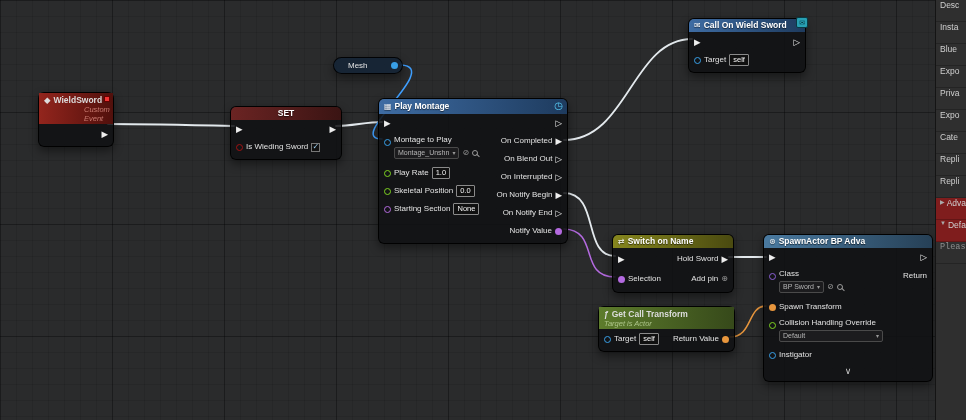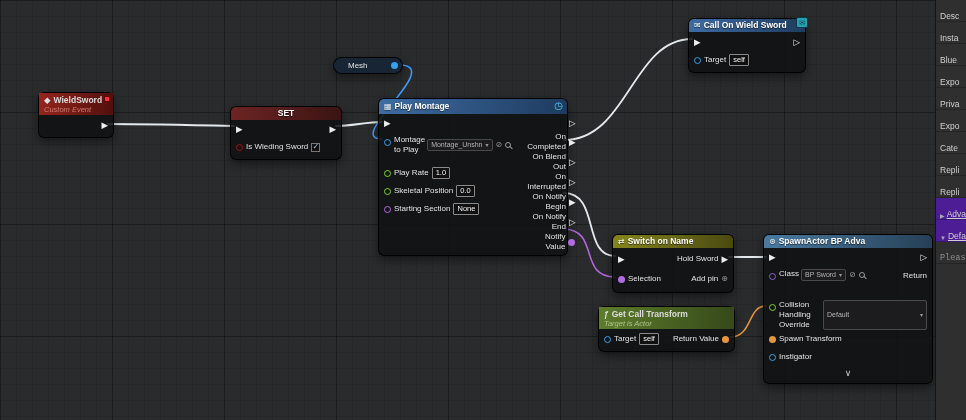--- a/index.html
+++ b/index.html
@@ -52,35 +52,35 @@
       font-size:7px;color:#b5b5b5;line-height:10px;}
   .ddw{min-width:104px;justify-content:space-between;}
   .ddar{font-size:6px;color:#999;}
   .mini{color:#9a9a9a;font-size:8px;line-height:8px;}
   .mag{position:relative;width:6px;height:6px;border:1px solid #999;
        border-radius:50%;display:inline-block;flex:none;}
   .mag::after{content:'';position:absolute;width:4px;height:1px;background:#999;
        transform:rotate(45deg);right:-3px;bottom:-1px;}
   .cb{width:9px;height:9px;border:1px solid #777;background:#101010;color:#9fd0f0;
       font-size:8px;display:inline-flex;align-items:center;justify-content:center;line-height:8px;flex:none;}
-  .stack{display:flex;flex-direction:row;gap:2px;}
+  .stack{display:flex;flex-direction:column;gap:2px;}
   .ctl{display:flex;align-items:center;gap:3px;}
   .sp{flex:1;}
   .clock{position:absolute;top:2px;right:4px;color:#56c8f0;font-size:10px;line-height:10px;}
   .evflag{position:absolute;top:3px;right:3px;width:6px;height:6px;background:#e33;border:1px solid #600;}
   .mailbadge{position:absolute;top:-2px;right:-3px;background:#28a0b4;color:#07333c;
       font-size:7px;line-height:9px;padding:0 2px;border-radius:2px;border:1px solid #0a3a44;}
-  .sub-ev{color:#d98a80;}
+  .sub-ev{color:#d98a80;margin-left:40px;}
   .sub-pure{color:#bcd39a;}
   .chev{color:#ccc;font-size:9px;line-height:9px;}
   .details{position:absolute;top:0;right:0;width:31px;height:100%;background:#2f2f2f;
       border-left:1px solid #141414;z-index:5;font-size:8.5px;color:#cfcfcf;}
-  .drow{height:22px;display:flex;align-items:flex-end;gap:2px;padding-left:4px;
+  .drow{height:22px;display:flex;align-items:flex-start;gap:2px;padding-left:4px;
       border-bottom:1px solid rgba(0,0,0,.22);white-space:nowrap;overflow:hidden;}
-  .drow.cat{background:#4c1d95;text-decoration:underline;}
+  .drow.cat{background:#7f1d1d;}
   .tri{font-size:6px;color:#aaa;flex:none;}
   .muted{color:#8f8f8f;font-family:Liberation Mono, monospace;}
 </style>
 </head>
 <body>
 
 <div class="root">
   <div class="canvas"></div>
 
   <svg class="wires" width="966" height="420" viewBox="0 0 966 420">
@@ -289,35 +289,35 @@
               <span>BP Sword</span>
               <span class="ddar">▾</span>
             </span>
             <span class="mini">⊘</span>
             <span class="mag"></span>
           </div>
         </div>
         <span class="sp"></span>
         <span class="lbl" style="align-self:flex-start;margin-top:2px;">Return</span>
       </div>
+      <div class="r h18">
+        <span class="pin f c-orange"></span>
+        <span class="lbl">Spawn Transform</span>
+      </div>
       <div class="r h30">
         <span class="pin h c-green" style="margin-top:4px;"></span>
         <div class="stack">
           <span class="lbl">Collision Handling Override</span>
           <span class="dd ddw">
             <span>Default</span>
             <span class="ddar">▾</span>
           </span>
         </div>
       </div>
       <div class="r h18">
-        <span class="pin f c-orange"></span>
-        <span class="lbl">Spawn Transform</span>
-      </div>
-      <div class="r h18">
         <span class="pin h c-blue"></span>
         <span class="lbl">Instigator</span>
       </div>
       <div class="r h14" style="justify-content:center;">
         <span class="chev">∨</span>
       </div>
     </div>
   </div>
 
   <div class="details">

